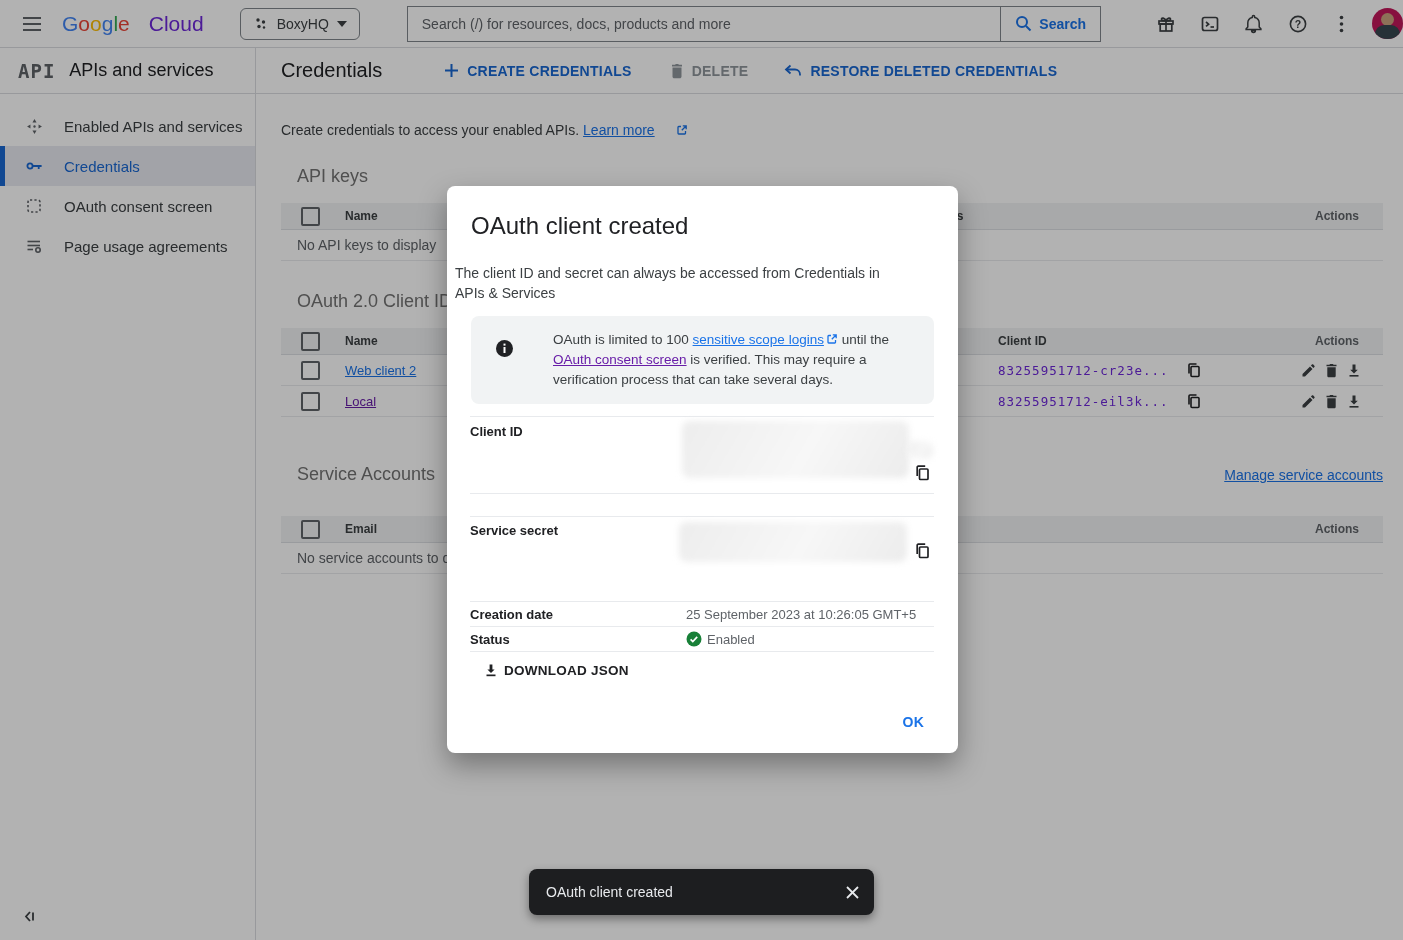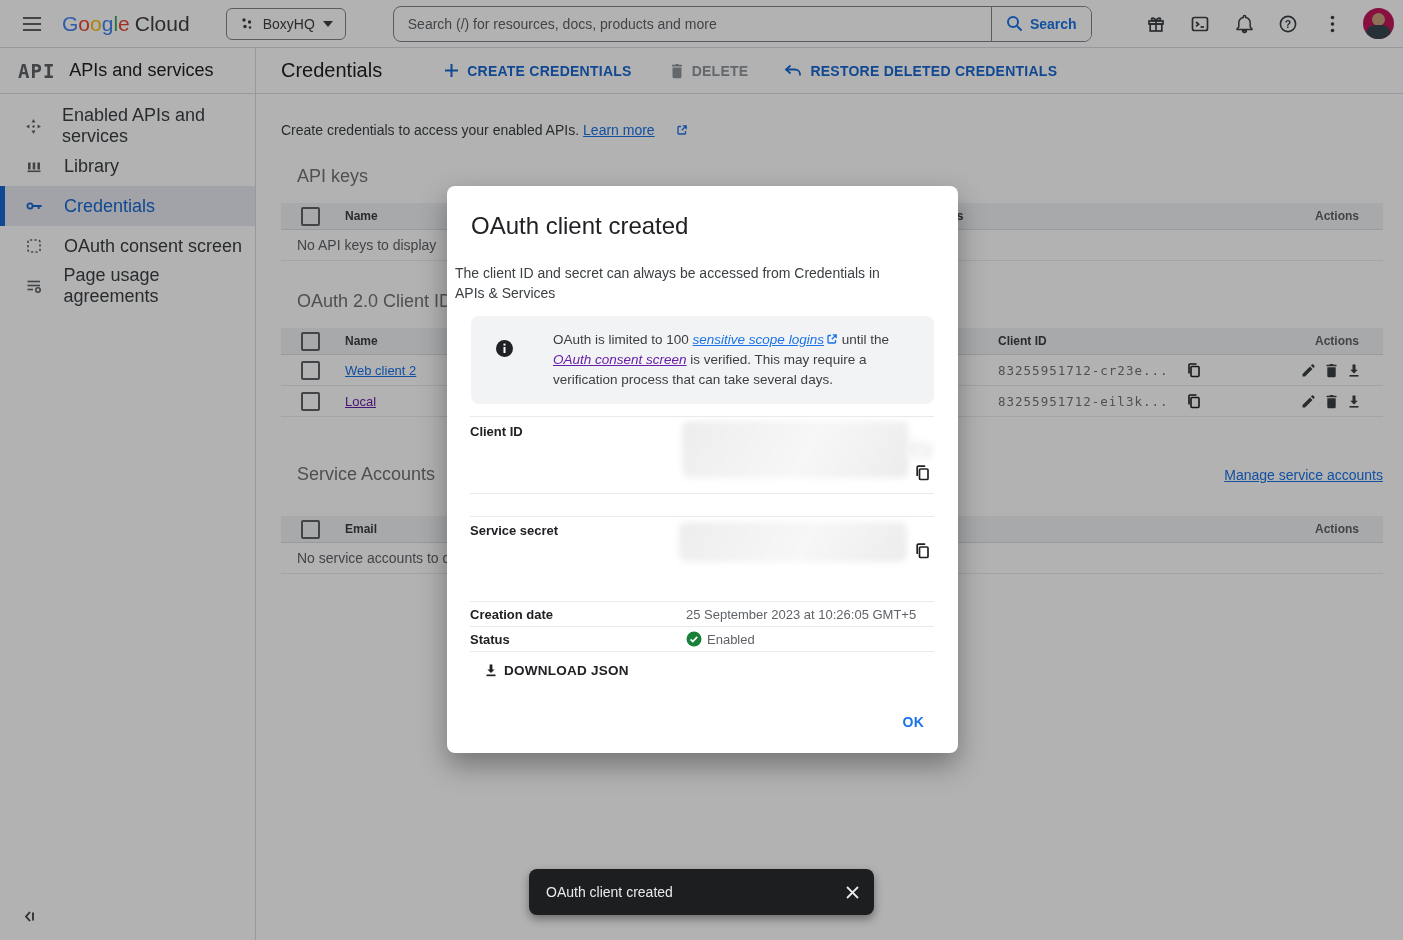--- a/index.html
+++ b/index.html
@@ -5,43 +5,43 @@
   html,body{margin:0;padding:0;}
   body{font-family:"Liberation Sans", sans-serif; background:#fff;}
   .screen{position:relative;width:1403px;height:940px;overflow:hidden;background:#fff;}
   svg{display:block;}
 
   
   .topbar{position:absolute;top:0;left:0;width:1403px;height:47px;background:#fff;border-bottom:1px solid #dadce0;display:flex;align-items:center;z-index:1;}
   .hamburger{margin-left:22px;cursor:pointer;}
   .logo{margin-left:20px;font-size:21px;display:flex;align-items:center;letter-spacing:0;}
   .logo .l-g1{color:#4285F4}.logo .l-o1{color:#EA4335}.logo .l-o2{color:#FBBC05}.logo .l-g2{color:#4285F4}.logo .l-l{color:#34A853}.logo .l-e{color:#EA4335}
-  .logo .cloud{color:#404040;margin-left:5px;}
+  .logo .cloud{color:#6d28d9;margin-left:19px;}
   .project-btn{margin-left:36px;height:30px;border:1px solid #80868b;border-radius:6px;display:flex;align-items:center;padding:0 12px;gap:8px;background:#fff;cursor:pointer;}
   .project-btn .pname{font-size:14px;color:#3c4043;}
   .caret{width:0;height:0;border-left:5px solid transparent;border-right:5px solid transparent;border-top:6px solid #3c4043;}
-  .searchwrap{margin-left:47px;height:34px;width:697px;border:1px solid #80868b;border-radius:8px;display:flex;align-items:stretch;background:#fff;overflow:hidden;}
+  .searchwrap{margin-left:47px;height:34px;width:697px;border:1px solid #80868b;border-radius:0;display:flex;align-items:stretch;background:#fff;overflow:hidden;}
   .searchinput{flex:1;display:flex;align-items:center;padding-left:14px;font-size:14px;color:#5f6368;}
   .searchbtn{width:99px;border-left:1px solid #80868b;display:flex;align-items:center;justify-content:center;gap:7px;cursor:pointer;background:#fff;}
   .searchbtn span{color:#1a73e8;font-size:14px;font-weight:bold;}
   .tb-icons{display:flex;align-items:center;margin-left:54px;gap:23px;}
   .tb-ic{width:21px;height:21px;display:flex;align-items:center;justify-content:center;cursor:pointer;}
   .avatar{width:31px;height:31px;border-radius:50%;background:#c2185b;margin-left:20px;position:relative;overflow:hidden;cursor:pointer;}
   .avatar .head{position:absolute;left:9px;top:5px;width:13px;height:13px;border-radius:50%;background:#caa27e;}
   .avatar .body{position:absolute;left:3px;top:17px;width:25px;height:14px;border-radius:9px 9px 0 0;background:#37474f;}
 
   
   .sidebar{position:absolute;top:48px;left:0;width:255px;bottom:0;background:#fff;border-right:1px solid #dadce0;z-index:1;}
   .sb-head{height:45px;border-bottom:1px solid #dadce0;display:flex;align-items:center;}
   .sb-logo{margin-left:18px;font-family:"DejaVu Sans Mono", monospace;font-weight:bold;font-size:19px;color:#5f6368;letter-spacing:1px;}
   .sb-title{margin-left:14px;font-size:18px;color:#202124;}
   .sb-list{margin-top:12px;}
   .sb-item{height:40px;display:flex;align-items:center;cursor:pointer;position:relative;}
   .sb-item .ic{width:20px;margin-left:24px;display:flex;justify-content:center;}
-  .sb-item .lbl{margin-left:20px;font-size:18px;color:#3c4043;}
+  .sb-item .lbl{margin-left:20px;font-size:15px;color:#3c4043;}
   .sb-item.sel{background:#e8eaf1;}
   .sb-item.sel::before{content:"";position:absolute;left:0;top:0;bottom:0;width:5px;background:#1967d2;}
   .sb-item.sel .lbl{color:#1967d2;}
   .collapse{position:absolute;left:22px;bottom:16px;cursor:pointer;}
 
   
   .main{position:absolute;top:48px;left:256px;right:0;bottom:0;background:#fff;z-index:1;}
   .page-head{height:45px;border-bottom:1px solid #dadce0;display:flex;align-items:center;padding-left:25px;}
   .page-title{font-size:20px;color:#202124;}
   .tool-btn{display:flex;align-items:center;gap:8px;font-size:14px;font-weight:bold;letter-spacing:.25px;cursor:pointer;background:none;border:none;padding:0;font-family:inherit;}
@@ -65,33 +65,33 @@
   .cols4{grid-template-columns:44px 673px 1fr 130px;}
   .cell-cb{display:flex;align-items:center;padding-left:20px;}
   .cbox{width:15px;height:15px;border:2px solid #5f6368;border-radius:2px;background:transparent;cursor:pointer;}
   .cell-name{padding-left:20px;}
   .cell-actions{display:flex;justify-content:flex-end;padding-right:24px;color:#5f6368;}
   .empty-row{height:30px;display:flex;align-items:center;border-bottom:1px solid #e8eaed;font-size:14px;color:#5f6368;padding-left:16px;}
   .hidden-col{position:absolute;left:613px;top:0;bottom:0;display:flex;align-items:center;}
   a.rowlink{font-size:13px;text-decoration:underline;cursor:pointer;}
   a.rowlink.blue{color:#1a73e8;}
   a.rowlink.purple{color:#681da8;}
-  .cid{display:flex;align-items:center;gap:18px;font-family:"DejaVu Sans Mono", monospace;font-size:12.5px;color:#737373;letter-spacing:1px;}
+  .cid{display:flex;align-items:center;gap:18px;font-family:"DejaVu Sans Mono", monospace;font-size:12.5px;color:#6d28d9;letter-spacing:1px;}
   .act-icons{display:flex;justify-content:flex-end;gap:9px;padding-right:22px;}
   .act-icons .ai{cursor:pointer;}
 
   
   .overlay{position:absolute;inset:0;background:rgba(0,0,0,.30);z-index:5;}
   .modal{position:absolute;left:447px;top:186px;width:511px;height:567px;background:#fff;border-radius:8px;box-shadow:0 12px 28px rgba(0,0,0,.35);z-index:10;}
   .m-title{font-size:24px;color:#202124;font-weight:normal;margin:26px 24px 0 24px;}
   .m-desc{margin:23px 24px 0 8px;font-size:14px;color:#3c4043;line-height:20px;max-width:440px;}
   .m-notice{margin:13px 24px 0 24px;background:#f1f3f4;border-radius:8px;display:flex;padding:14px 16px 14px 16px;box-sizing:border-box;min-height:82px;}
   .m-notice .nicon{width:24px;margin-left:8px;flex:none;padding-top:9px;}
   .m-notice .ntext{margin-left:34px;font-size:13.5px;color:#3c4043;line-height:20px;}
-  .m-notice a{cursor:pointer;font-style:italic;}
+  .m-notice a{cursor:pointer;}
   .m-notice a.nblue{color:#1a73e8;text-decoration:underline;}
   .m-notice a.npurple{color:#681da8;text-decoration:underline;}
   .extic{display:inline-block;vertical-align:-1px;margin-left:2px;}
   .m-fields{margin:12px 24px 0 23px;}
   .f-row{display:flex;border-top:1px solid #e8eaed;position:relative;}
   .f-row .fl{width:216px;flex:none;font-size:13px;font-weight:bold;color:#202124;}
   .f-row .fv{font-size:13px;color:#5f6368;display:flex;align-items:center;gap:5px;}
   .row-id{height:76px;}
   .row-id .fl{padding-top:7px;}
   .row-gap{height:22px;}
@@ -215,31 +215,20 @@
           <svg width="17" height="17" viewBox="0 0 16 16" fill="#5f6368">
               <path d="M8 1l1.9 3.2H6.1z"></path>
               <path d="M8 15l-1.9-3.2h3.8z"></path>
               <path d="M1 8l3.2-1.9v3.8z"></path>
               <path d="M15 8l-3.2 1.9V6.1z"></path>
               <circle cx="8" cy="8" r="1.1"></circle>
             </svg>
         </span>
         <span class="lbl">Enabled APIs and services</span>
       </div>
-      <div class="sb-item">
-        <span class="ic">
-          <svg width="16" height="16" viewBox="0 0 16 16" fill="#5f6368">
-              <rect x="2" y="4.5" width="2.6" height="7"></rect>
-              <rect x="6.7" y="4.5" width="2.6" height="7"></rect>
-              <rect x="11.4" y="4.5" width="2.6" height="7"></rect>
-              <rect x="1.5" y="12.5" width="13" height="1.6"></rect>
-            </svg>
-        </span>
-        <span class="lbl">Library</span>
-      </div>
       <div class="sb-item sel">
         <span class="ic">
           <svg width="18" height="16" viewBox="0 0 18 16">
               <circle cx="5" cy="8" r="2.6" fill="none" stroke="#1967d2" stroke-width="1.8"></circle>
               <path d="M7.6 7.1h9v1.8h-2v2h-1.8v-2H7.6z" fill="#1967d2"></path>
             </svg>
         </span>
         <span class="lbl">Credentials</span>
       </div>
       <div class="sb-item">

